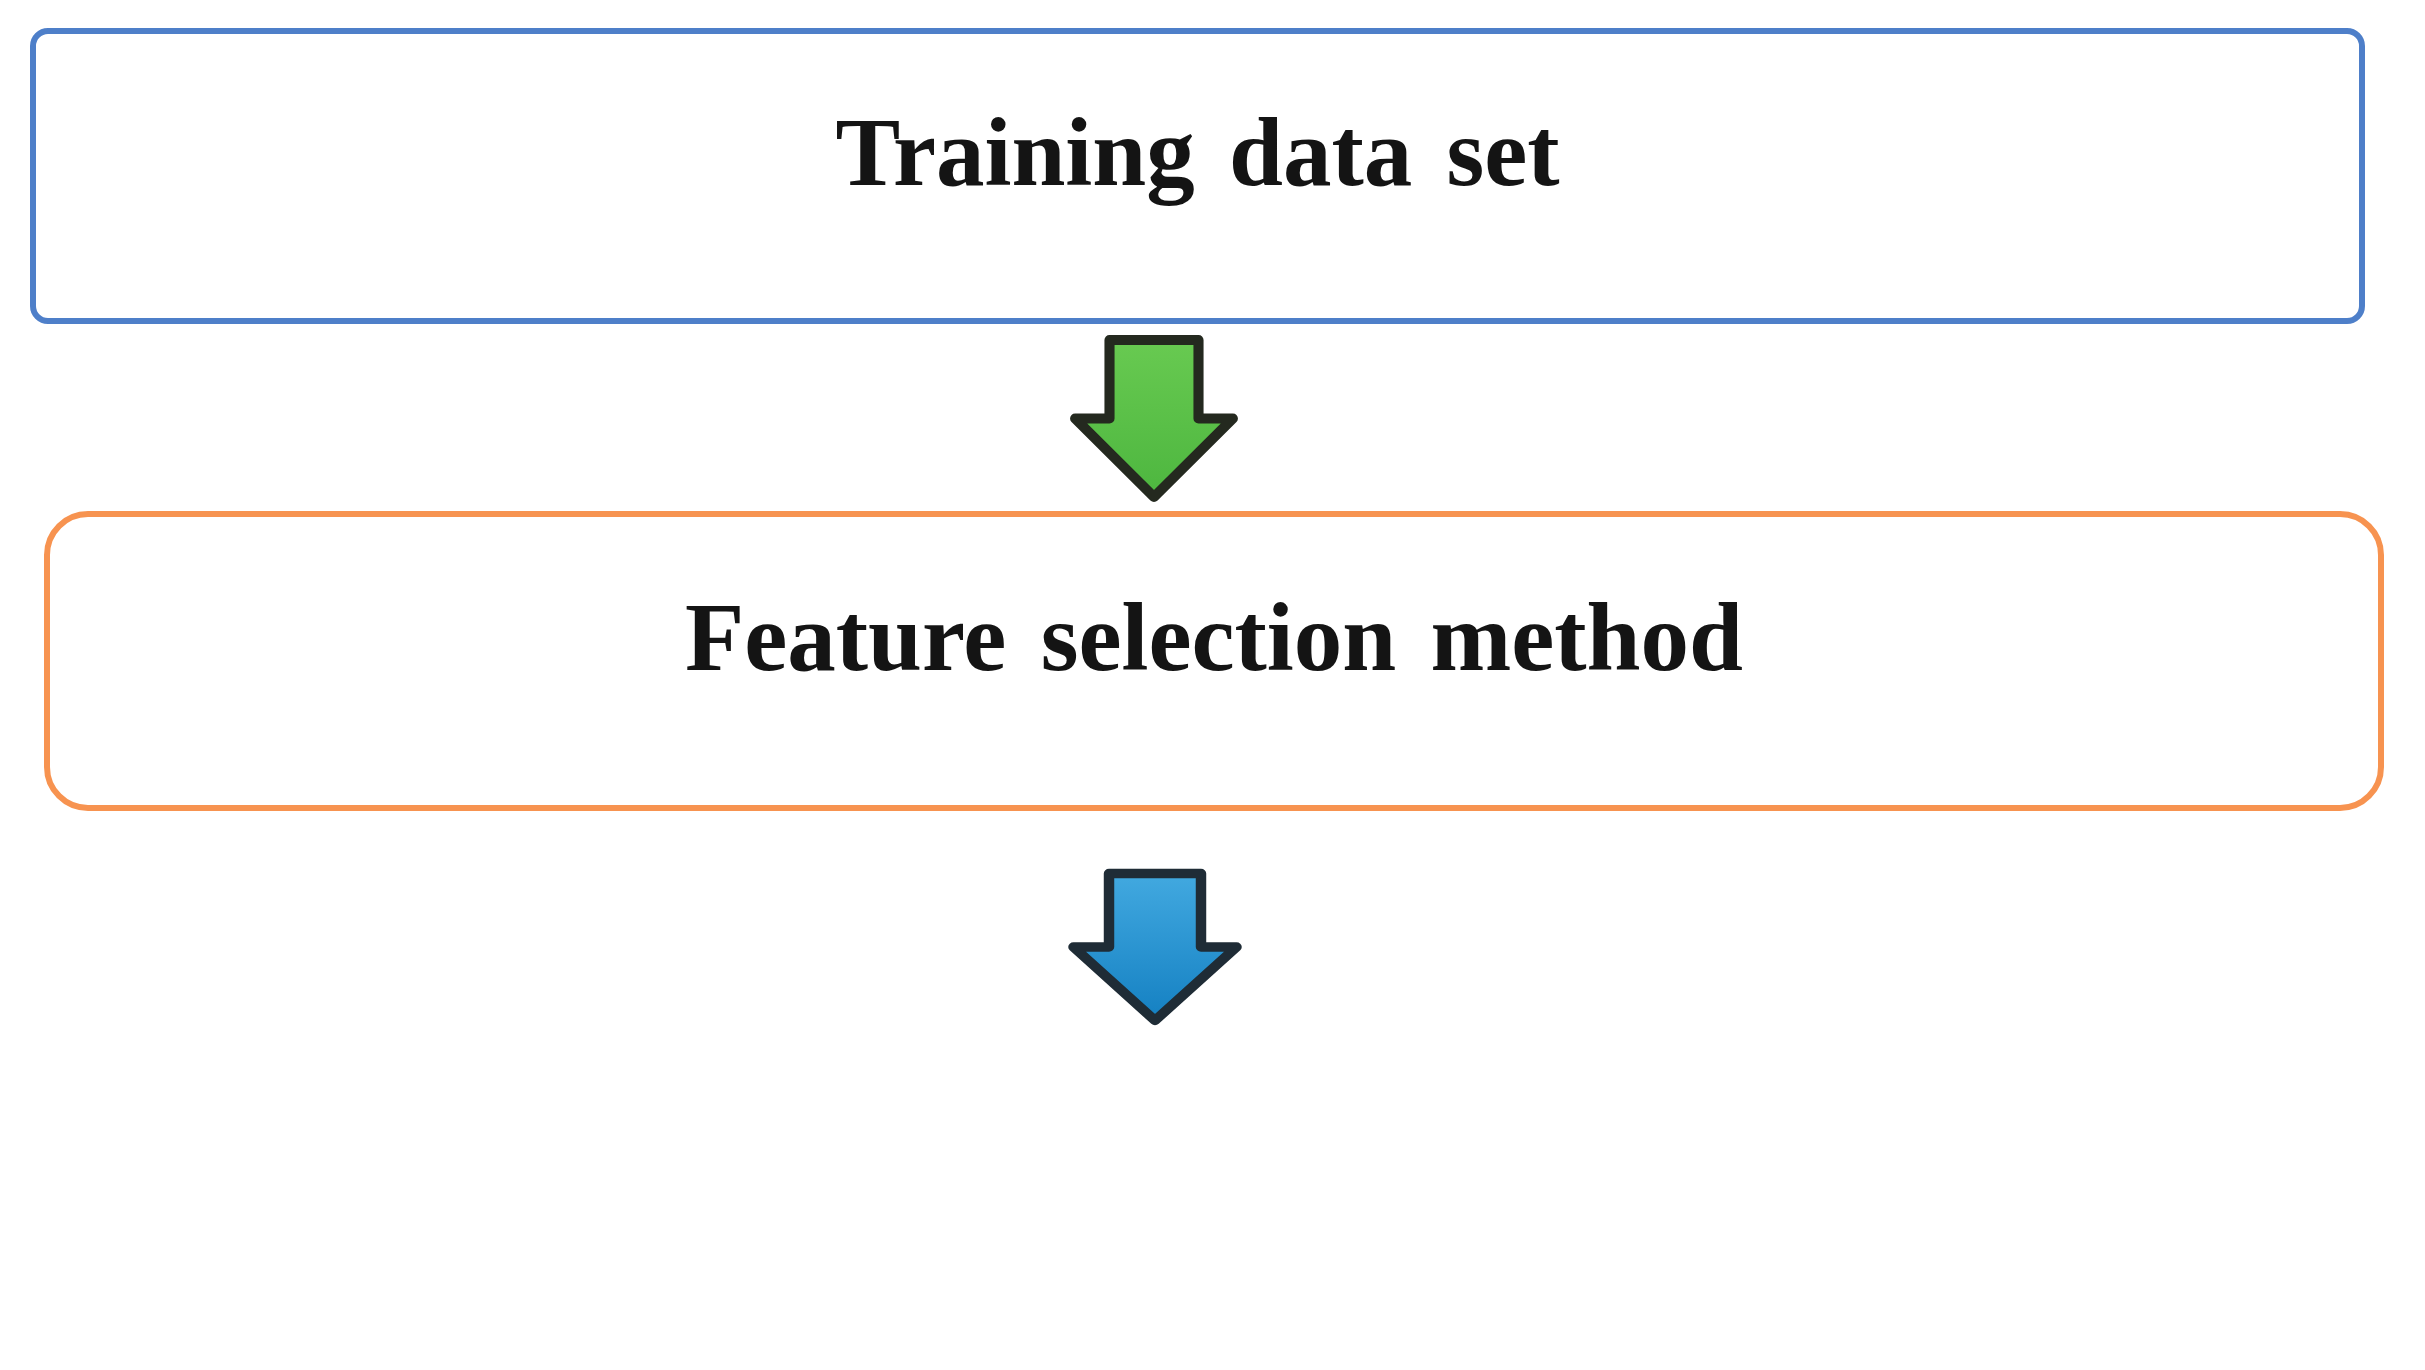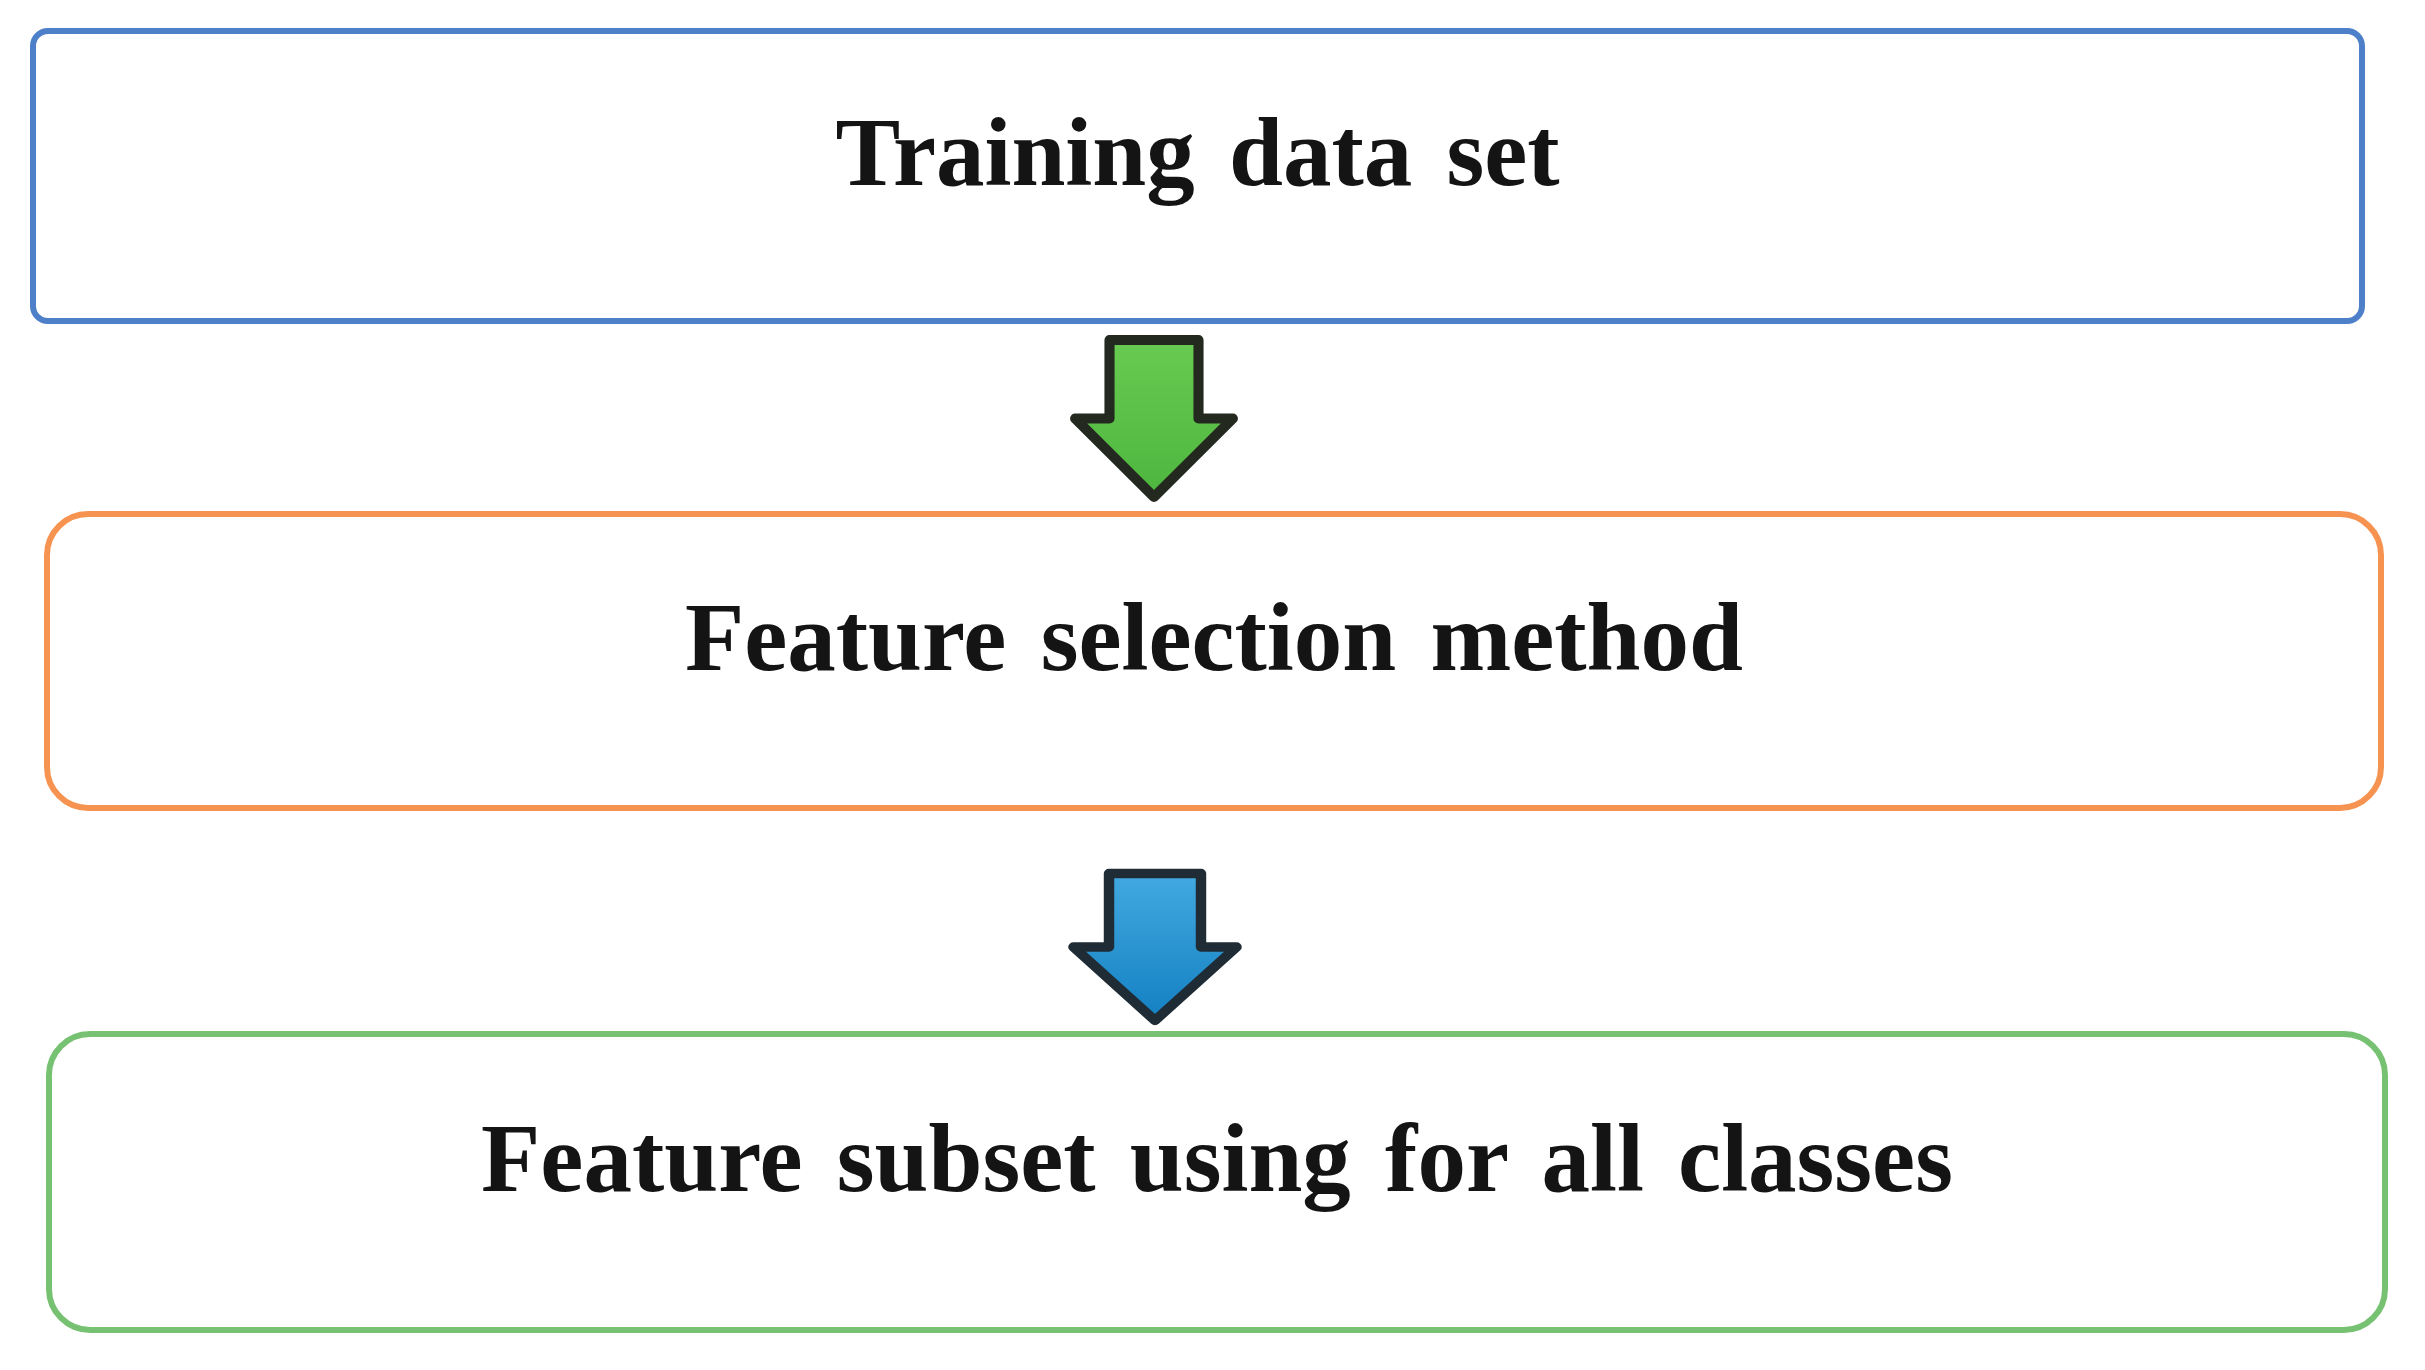--- a/index.html
+++ b/index.html
@@ -71,17 +71,14 @@
   <svg class="arrow arrow-2" viewBox="0 0 176 172" preserveAspectRatio="none">
     <defs>
       <linearGradient id="arrowGrad2" x1="0" y1="0" x2="0" y2="1">
         <stop offset="0" stop-color="#42a9e0"></stop>
         <stop offset="1" stop-color="#1480c2"></stop>
       </linearGradient>
     </defs>
     <path d="M44 8 L132 8 L132 86 L166 86 L88 164 L10 86 L44 86 Z" fill="url(#arrowGrad2)" stroke-width="10" stroke-linejoin="round" stroke="#1f2c36"></path>
   </svg>
 
-  <div class="node node-3" style="border-color: rgb(119, 194, 114);">
-    <span class="node-label" style="color: rgb(20, 20, 20);">Feature subset using for all classes</span>
-  </div>
 
 </div>
 
 </body></html>

